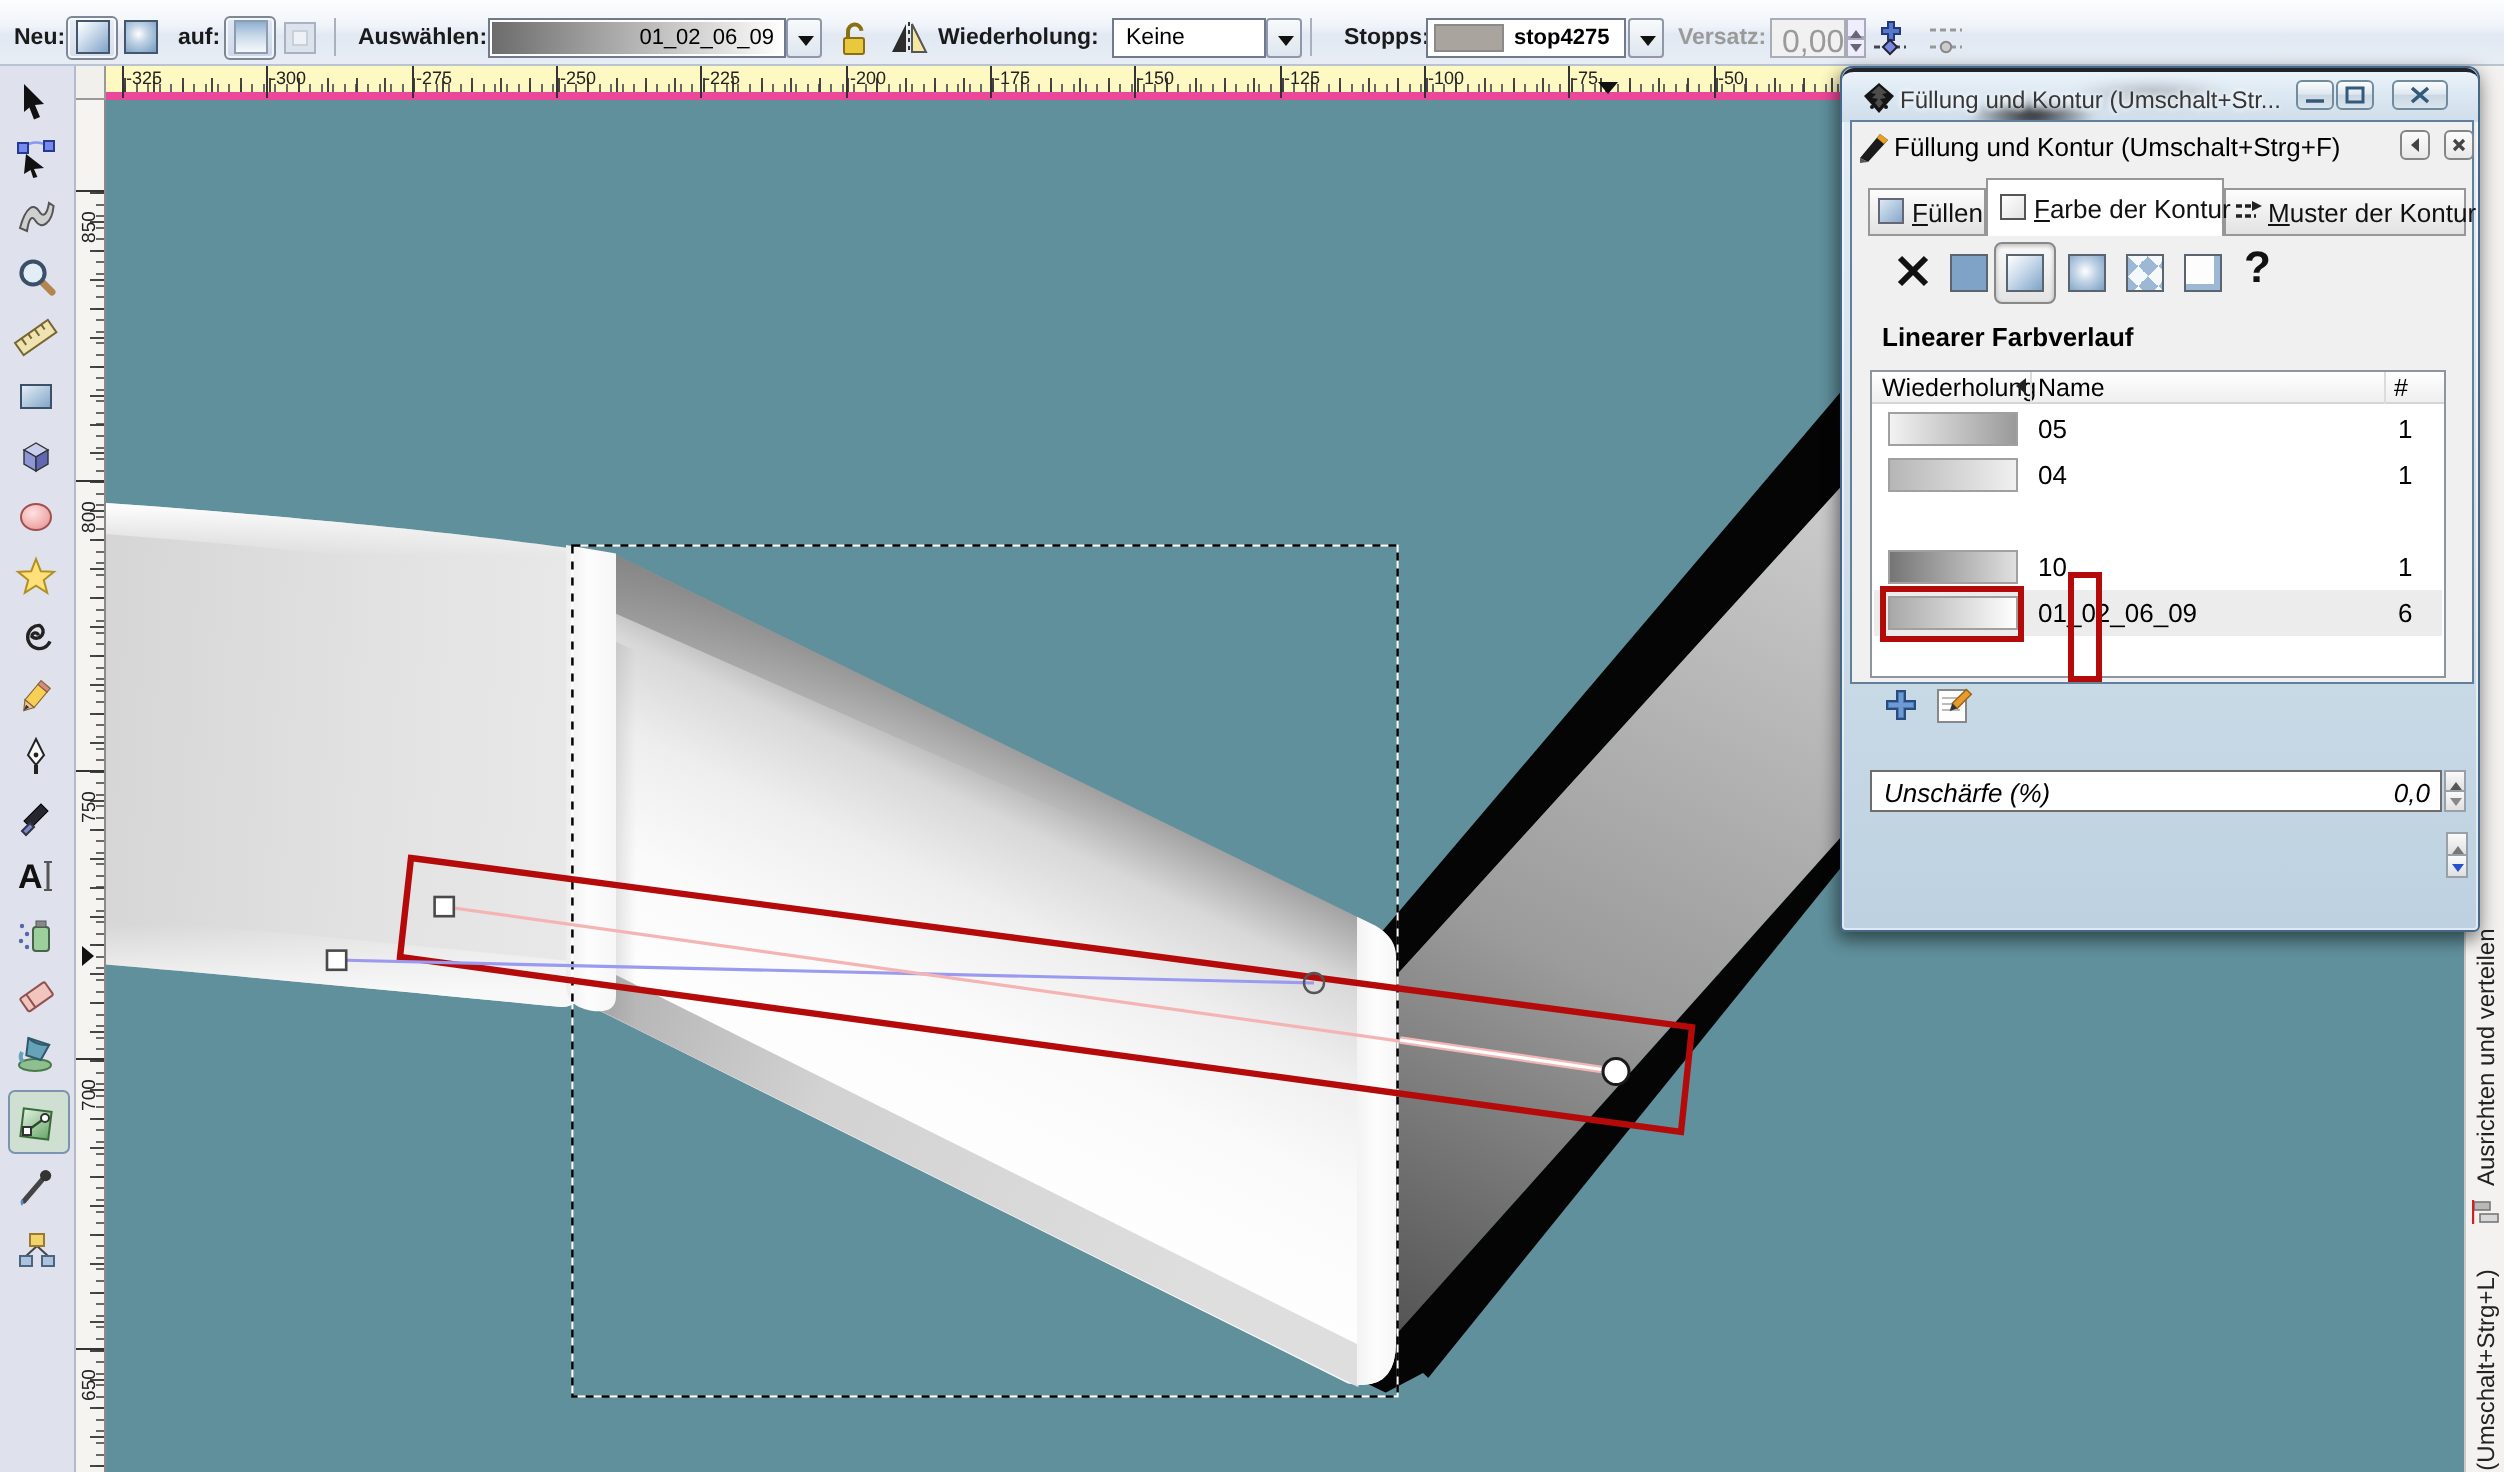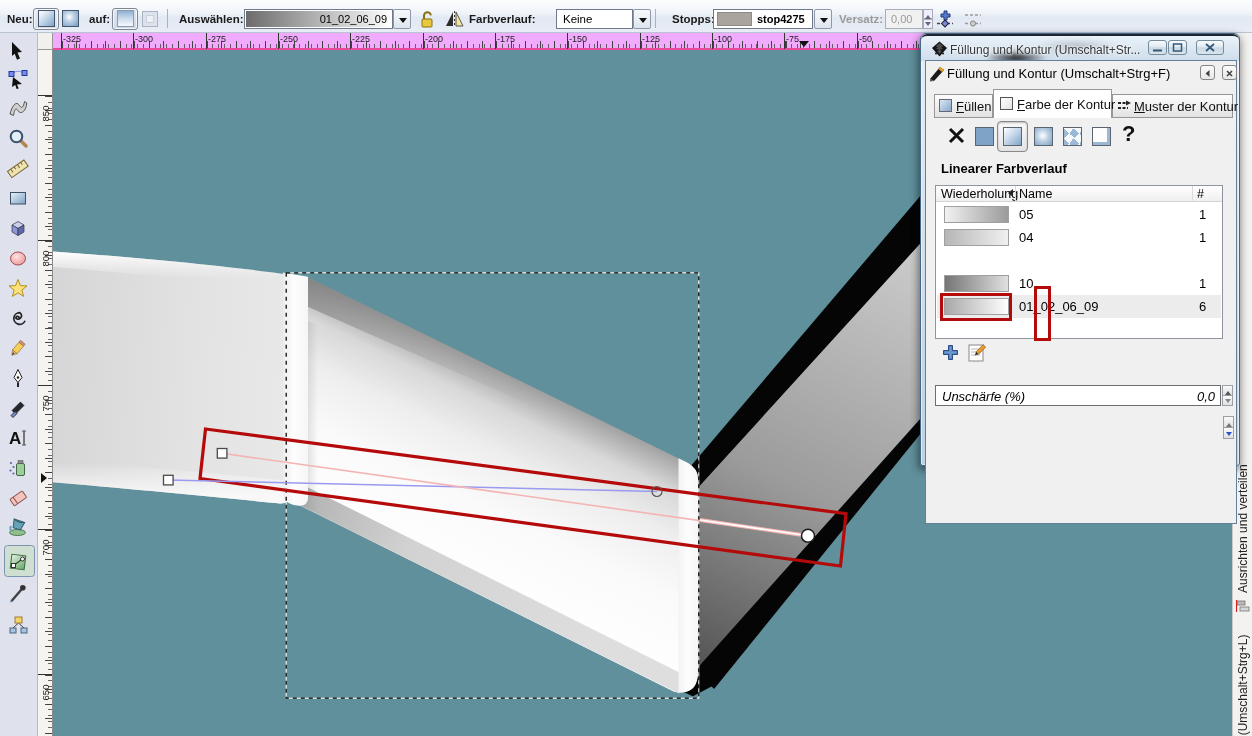--- a/index.html
+++ b/index.html
@@ -17,22 +17,22 @@
   background:linear-gradient(#e9eef7,#d6deeb); box-shadow:inset 0 0 0 1px rgba(255,255,255,.7); }
 .swicon { position:absolute; width:17px; height:17px; border:1px solid #44566b; }
 .combo { position:absolute; top:9px; height:20px; background:#fff; border:1px solid #707a8c; }
 .cbtn { position:absolute; top:9px; width:18px; height:20px; border:1px solid #8f98a8; border-radius:2px;
   background:linear-gradient(#f8fafc,#dee5ee); }
 .cbtn:after { content:""; position:absolute; left:5px; top:8px; border:4px solid transparent; border-top:5px solid #111; }
 .vsep { position:absolute; top:9px; width:1px; height:19px; background:#aab1bd; }
 
 
 #corner { position:absolute; left:38px; top:33px; width:15px; height:17px; background:#f2f0ed; border-right:1px solid #999; border-bottom:1px solid #999;}
-#hruler { position:absolute; left:53px; top:33px; width:1199px; height:17px; background:#f0abfc;
-  border-bottom:2px solid #ec4899; }
+#hruler { position:absolute; left:53px; top:33px; width:1199px; height:17px; background:#fef9c3;
+  border-bottom:4px solid #ec4899; }
 #vruler { position:absolute; left:38px; top:50px; width:15px; height:686px; background:#f6f4f1;
   border-right:1px solid #8a8a8a; }
 .hmaj { position:absolute; top:0; width:1px; height:16px; background:#333; }
 .hlab { position:absolute; top:1px; font-size:9px; color:#222; }
 .vmaj { position:absolute; left:0; width:14px; height:1px; background:#333; }
 .vlab { position:absolute; left:-4px; font-size:9.5px; color:#222; transform:rotate(-90deg); transform-origin:center; width:22px; text-align:center; }
 
 
 #ltools { position:absolute; left:0; top:33px; width:38px; height:703px; background:#dfe2ed; border-right:1px solid #b5b9c9; }
 
@@ -45,21 +45,21 @@
 
 
 #dlg { position:absolute; left:920px; top:33px; width:320px; height:433px; border-radius:6px 6px 3px 3px;
   background:linear-gradient(#e6eef6,#bdd1e0); border:1px solid #44688a;
   box-shadow:0 3px 10px rgba(0,0,0,.4), -2px 4px 8px rgba(0,0,0,.22), inset 0 0 0 1px rgba(255,255,255,.55); }
 #dlg-title { position:absolute; left:0; top:0; width:100%; height:27px; border-radius:6px 6px 0 0; overflow:hidden;
   background:linear-gradient(#ecf3fa 0%, #dce8f2 45%, #cfdeeb 100%); border-top:2px solid #20242c;}
 #dlg-title .ttext { position:absolute; left:29px; top:7px; font-size:12px; color:#35383b; text-shadow:0 0 3px #fff, 0 0 3px #fff; }
 .winbtn { position:absolute; top:4px; height:15px; border:1px solid #728b9d; border-radius:3px;
   background:linear-gradient(#fafcfd,#e0e9f0 45%,#cbd8e3 52%,#d9e4ed); }
-#dlg-client { position:absolute; left:4px; top:26px; width:312px; height:464px; background:#f0f0f0; border:1px solid #62809a; }
+#dlg-client { position:absolute; left:4px; top:26px; width:312px; height:282px; background:#f0f0f0; border:1px solid #62809a; }
 .hbtn { position:absolute; top:4px; width:15px; height:15px; border:1px solid #858585; border-radius:3px; background:linear-gradient(#fbfbfb,#e8e8e8); }
 .tab { position:absolute; font-size:13px; color:#111; border:1px solid #979797; background:linear-gradient(#fdfdfd,#e2e2e2); white-space:nowrap; }
 .ptbtn { position:absolute; width:19px; height:19px; border:1px solid #5a6570; }
 #glist { position:absolute; left:9px; top:124px; width:288px; height:154px; background:#fff; border:1px solid #8e959e; }
 .grow { position:absolute; left:1px; width:284px; height:23px; }
 .gsw { position:absolute; left:7px; top:3px; width:65px; height:17px; border:1px solid #a0a0a0; }
 .gname { position:absolute; left:82px; top:4px; font-size:13px; color:#000; }
 .gcnt { position:absolute; left:262px; top:4px; font-size:13px; color:#000; }
 .redbox { position:absolute; border:3px solid #b40a0a; }
 .sldrow { position:absolute; left:9px; width:286px; height:21px; background:#fff; border:1px solid #6e6e6e; font-size:13px; color:#000; }
@@ -86,35 +86,35 @@
     <div class="cbtn" style="left:393px;"></div>
     <svg class="abs" style="left:419px; top:10px;" width="16" height="18" viewBox="0 0 16 18">
       <rect x="3" y="9" width="10" height="8" rx="1" fill="#e8c93e" stroke="#8a7013"></rect>
       <path d="M5,9 V6 a3.4,3.4 0 0 1 6.8,-0.6" fill="none" stroke="#8a7013" stroke-width="2"></path>
     </svg>
     <svg class="abs" style="left:445px; top:10px;" width="19" height="18" viewBox="0 0 19 18">
       <path d="M8,2 L8,16 L1,16 Z" fill="#2c2c2c"></path>
       <path d="M11,2 L11,16 L18,16 Z" fill="#f5e6a0" stroke="#555" stroke-width="1"></path>
       <line x1="9.5" y1="1" x2="9.5" y2="17" stroke="#333" stroke-width="1" stroke-dasharray="2 2"></line>
     </svg>
-    <div class="lbl" style="left:469px;">Farbverlauf:</div>
+    <div class="lbl" style="left:469px;">Wiederholung:</div>
     <div class="combo" style="left:556px; width:77px;">
       <div style="position:absolute; left:6px; top:3px; font-size:11.5px;">Keine</div>
     </div>
     <div class="cbtn" style="left:633px;"></div>
     <div class="vsep" style="left:655px;"></div>
     <div class="lbl" style="left:672px;">Stopps:</div>
     <div class="combo" style="left:713px; width:100px;">
       <div style="position:absolute; left:3px; top:2px; width:35px; height:14px; background:#aaa49e; border:1px solid #8a8a8a;"></div>
       <div style="position:absolute; left:43px; top:3px; font-size:11px; font-weight:bold;">stop4275</div>
     </div>
     <div class="cbtn" style="left:814px;"></div>
     <div class="lbl dis" style="left:839px;text-align:center;">Versatz:</div>
     <div class="combo" style="left:885px; width:38px; background:#f1f1f1; border-color:#a8aeb8;">
-      <div style="position:absolute; left:5px; top:3px; font-size:11px; color:#9a9a9a;">0,00</div>
+      <div style="position:absolute; left:5px; top:3px; font-size:16px; color:#9a9a9a;">0,00</div>
     </div>
     <div class="abs" style="left:923px; top:9px; width:10px; height:20px;">
       <div style="position:absolute; left:0; top:0; width:10px; height:10px; border:1px solid #aab; background:#eef;"></div>
       <div style="position:absolute; left:0; top:10px; width:10px; height:10px; border:1px solid #aab; background:#eef;"></div>
       <div style="position:absolute; left:2px; top:3px; border:3px solid transparent; border-bottom:4px solid #667;"></div>
       <div style="position:absolute; left:2px; top:13px; border:3px solid transparent; border-top:4px solid #667;"></div>
     </div>
     <svg class="abs" style="left:936px; top:10px;" width="18" height="18" viewBox="0 0 18 18">
       <path d="M8,1 h3 v3 h3 v3 h-3 v3 h-3 v-3 h-3 v-3 h3 Z" fill="#5577cc" stroke="#223a77" stroke-width="1"></path>
       <line x1="1" y1="13.5" x2="17" y2="13.5" stroke="#445" stroke-width="1.5" stroke-dasharray="3 2"></line>

